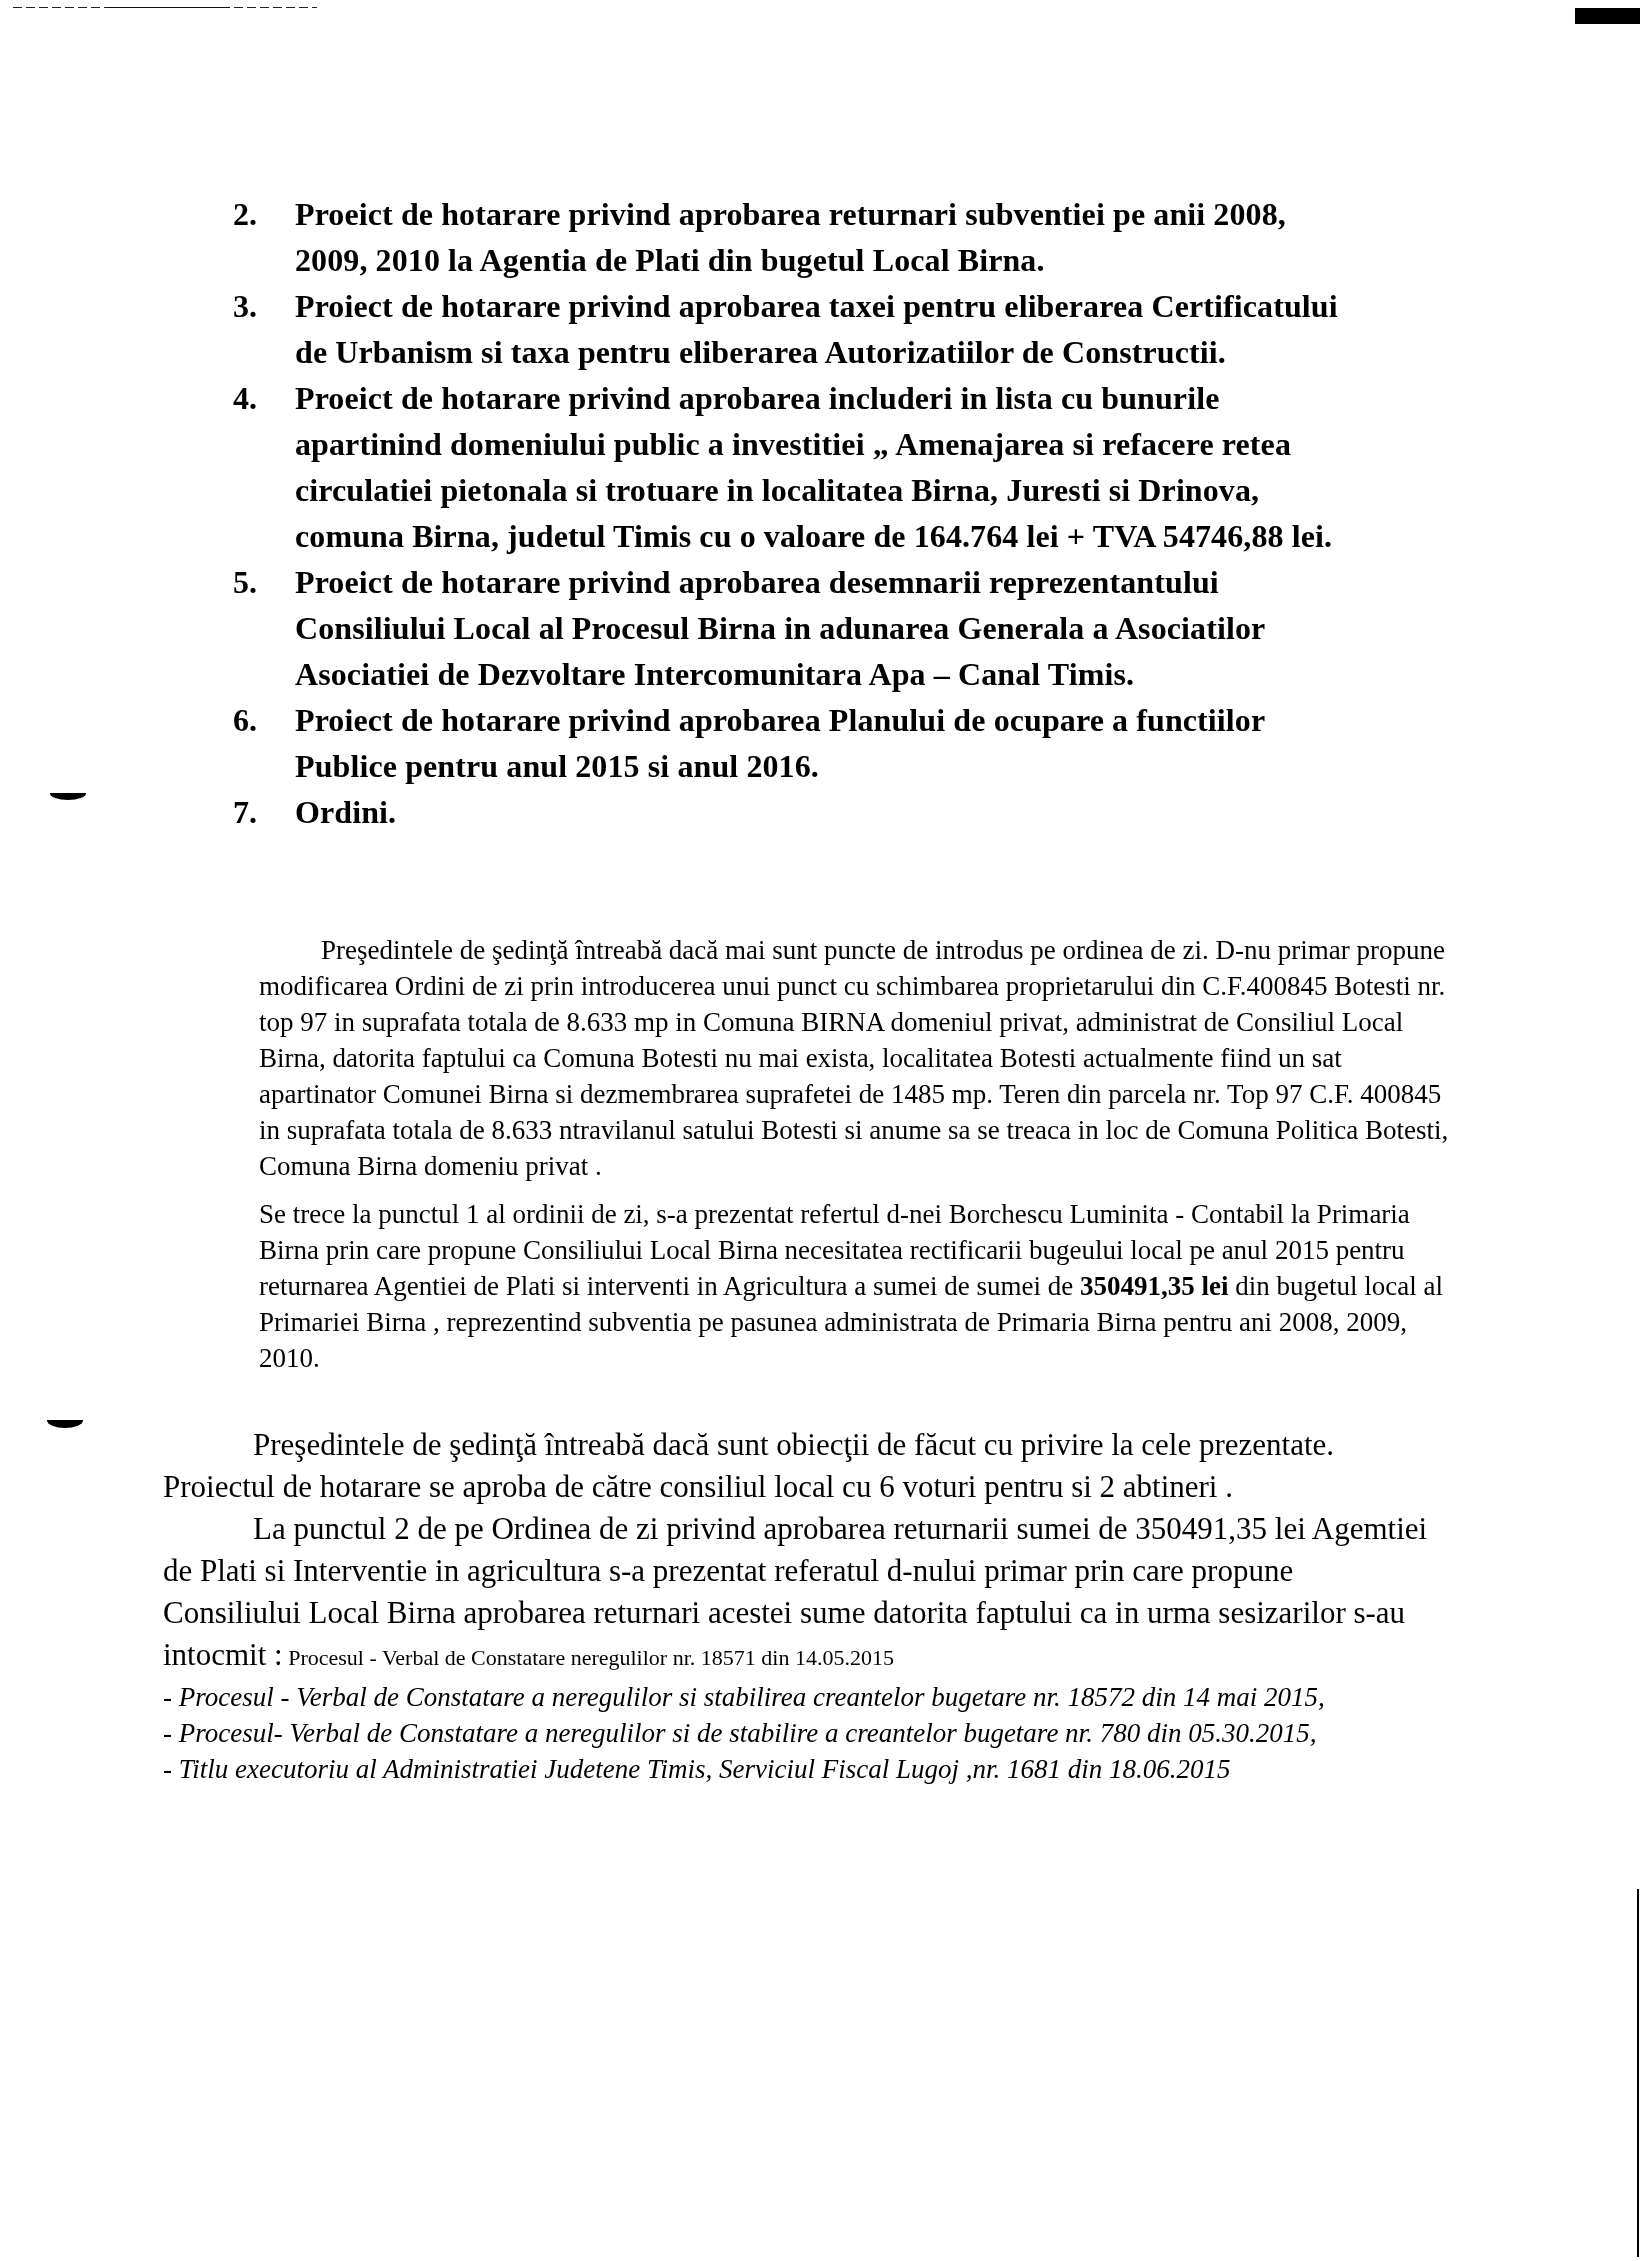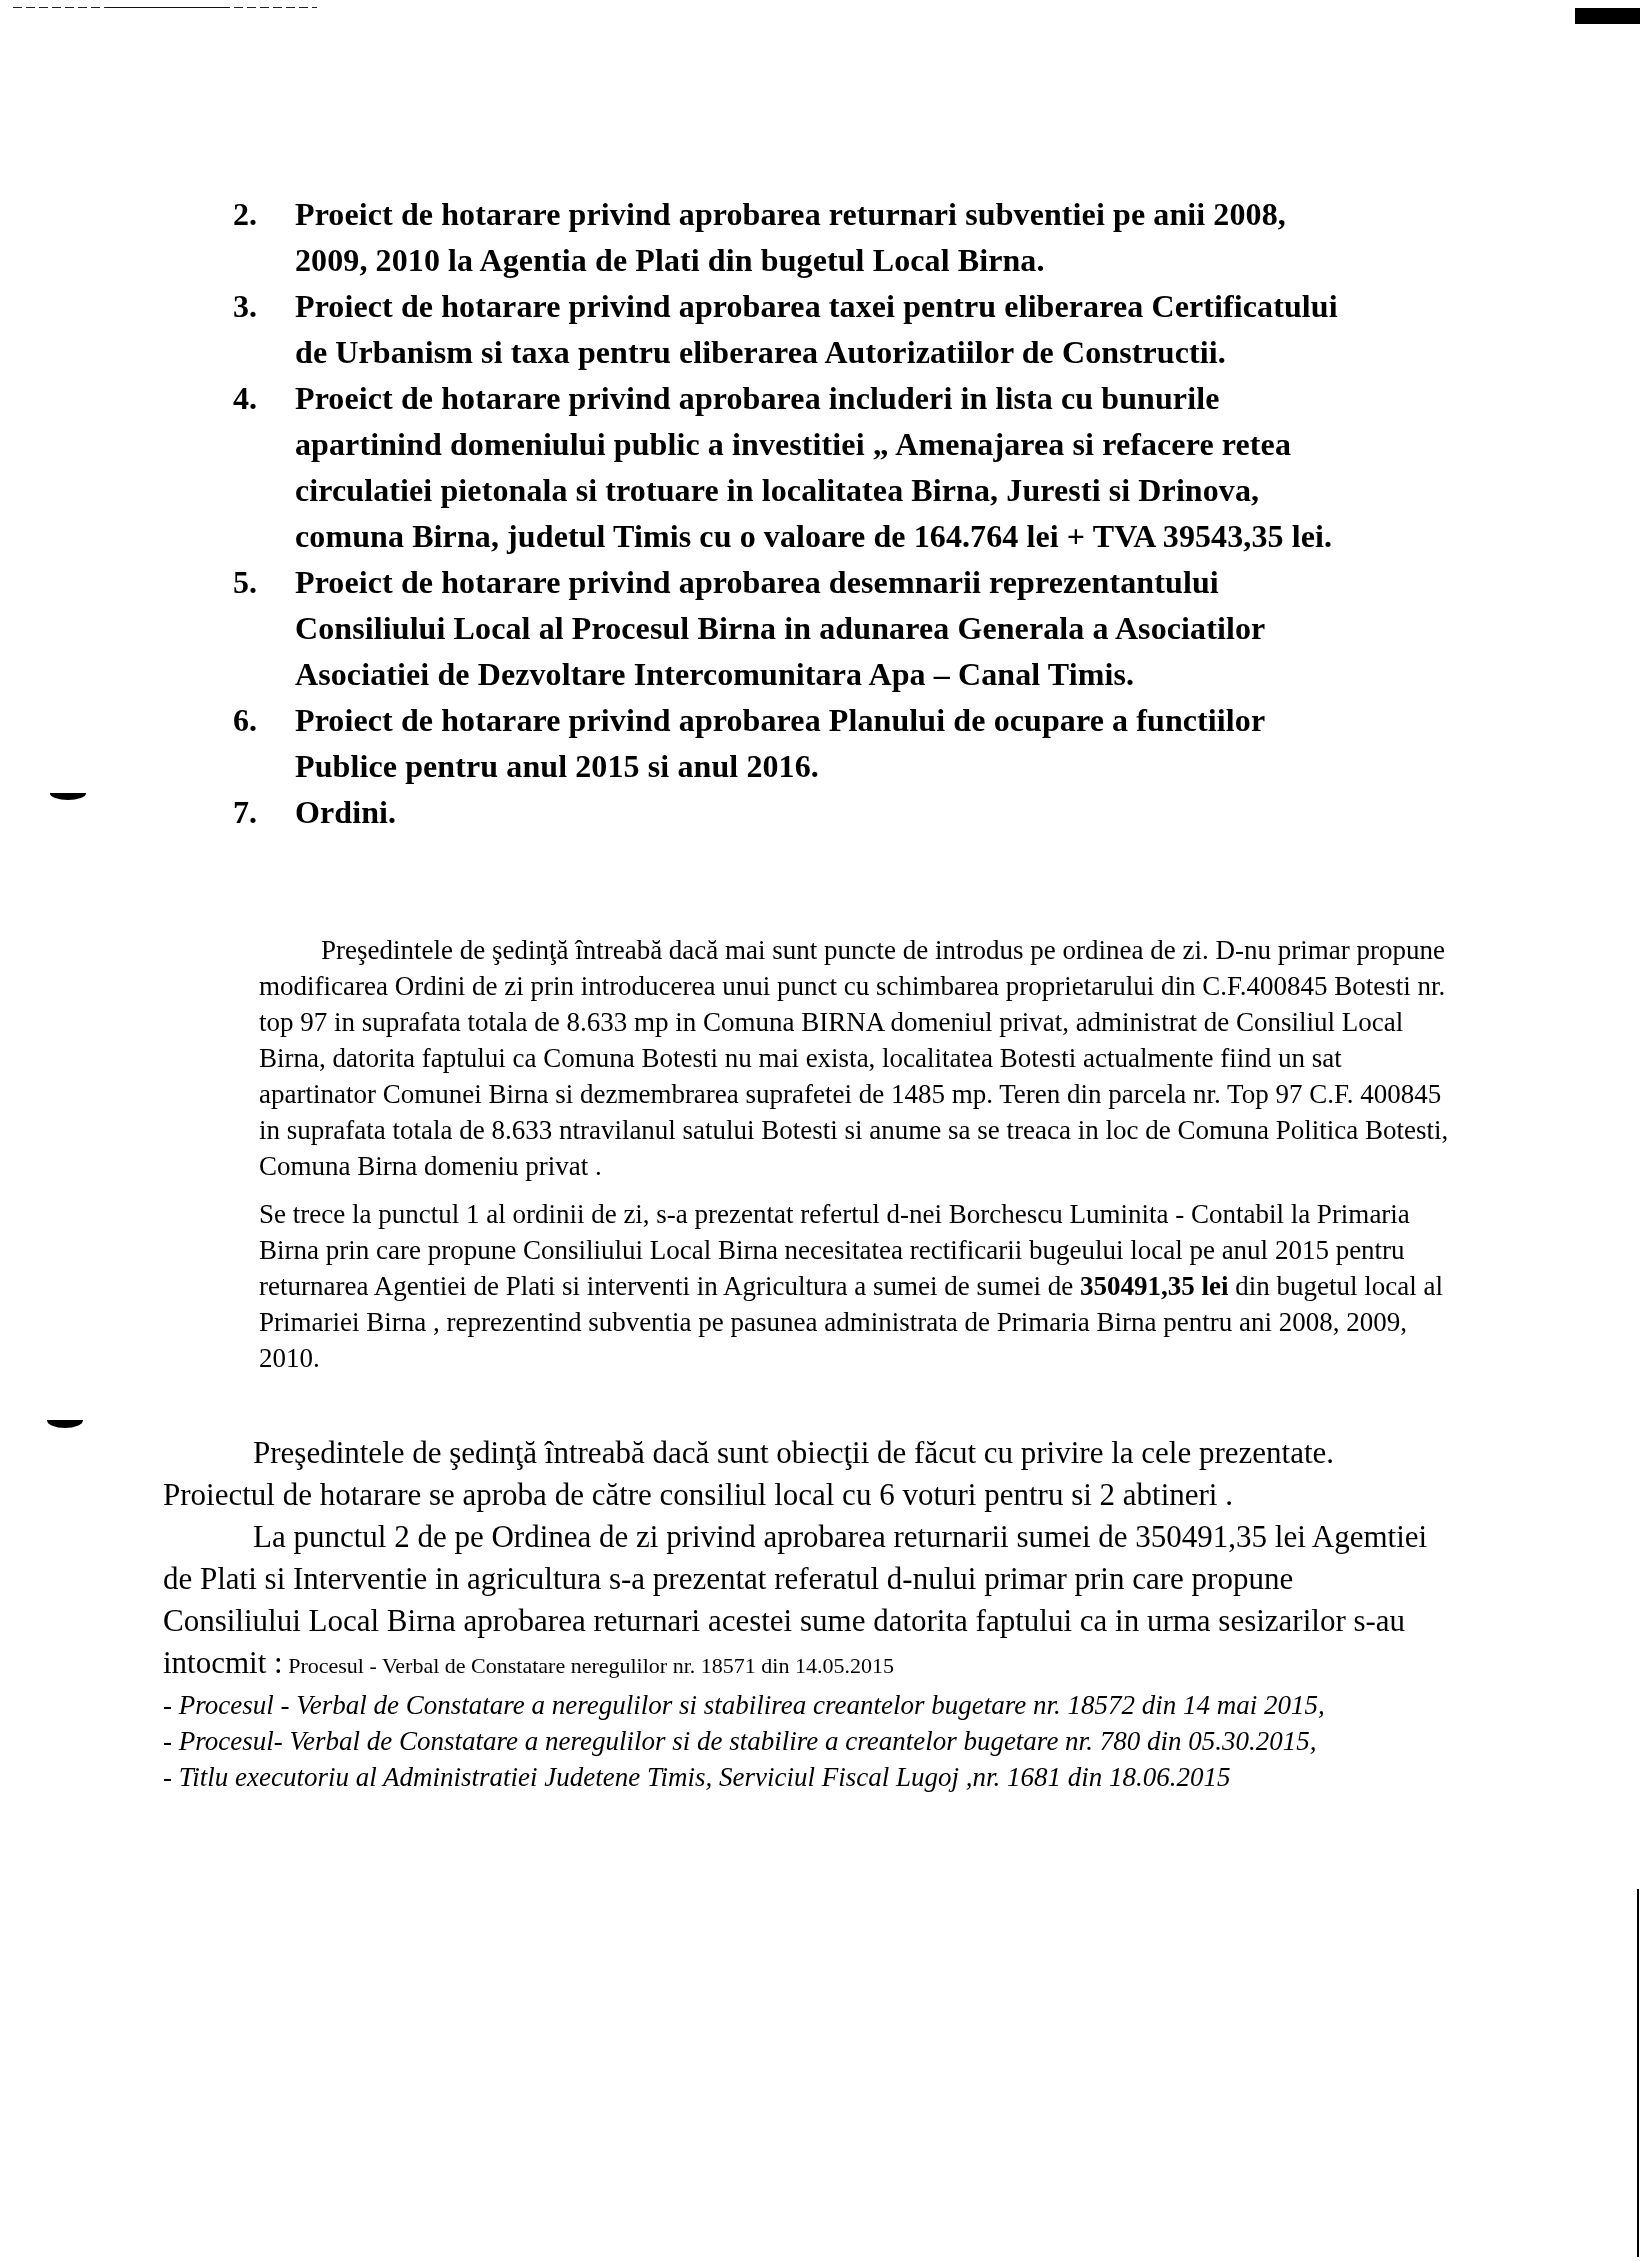--- a/index.html
+++ b/index.html
@@ -27,21 +27,21 @@
 
   
   .body-small { position: absolute; left: 247px; top: 920px; width: 1221px;
     font-family: "Liberation Serif", serif; font-size: 27px; line-height: 36px; }
   .body-small p { margin: 12px; }
   .indent1 { text-indent: 62px; }
   .bold { font-weight: bold; }
 
   
   .body-large { position: absolute; left: 163px; top: 1424px; width: 1266px;
-    font-family: "Liberation Serif", serif; font-size: 31px; line-height: 42px; margin-top: 8px; }
+    font-family: "Liberation Serif", serif; font-size: 31px; line-height: 42px; }
   .body-large p { margin: 0; }
   .indent2 { text-indent: 90px; }
   .mixed-small { font-size: 22px; }
   .list-small { font-family: "Liberation Serif", serif; font-size: 27px; line-height: 36px; font-style: italic; }
 </style>
 </head>
 <body>
 
 <div class="page">
 
@@ -56,21 +56,21 @@
     <div class="agenda-item">
       <span class="agenda-num">2.</span>
       <span class="agenda-text">Proeict de hotarare privind aprobarea returnari subventiei pe anii 2008, 2009, 2010  la Agentia de Plati din bugetul Local Birna.</span>
     </div>
     <div class="agenda-item">
       <span class="agenda-num">3.</span>
       <span class="agenda-text">Proiect de hotarare privind aprobarea taxei pentru eliberarea Certificatului de Urbanism si taxa pentru eliberarea Autorizatiilor de Constructii.</span>
     </div>
     <div class="agenda-item">
       <span class="agenda-num">4.</span>
-      <span class="agenda-text">Proeict de hotarare privind aprobarea includeri in lista cu bunurile apartinind domeniului public a investitiei „ Amenajarea  si refacere retea circulatiei pietonala si trotuare in localitatea Birna, Juresti si Drinova, comuna Birna, judetul Timis cu o valoare de 164.764 lei + TVA 39543,35 lei.</span>
+      <span class="agenda-text">Proeict de hotarare privind aprobarea includeri in lista cu bunurile apartinind domeniului public a investitiei „ Amenajarea  si refacere retea circulatiei pietonala si trotuare in localitatea Birna, Juresti si Drinova, comuna Birna, judetul Timis cu o valoare de 164.764 lei + TVA 54746,88 lei.</span>
     </div>
     <div class="agenda-item">
       <span class="agenda-num">5.</span>
       <span class="agenda-text">Proeict de hotarare privind aprobarea desemnarii reprezentantului Consiliului Local al Procesul Birna in adunarea Generala a Asociatilor Asociatiei de Dezvoltare Intercomunitara Apa – Canal Timis.</span>
     </div>
     <div class="agenda-item">
       <span class="agenda-num">6.</span>
       <span class="agenda-text">Proiect de hotarare privind  aprobarea Planului de ocupare a functiilor Publice pentru anul 2015 si anul 2016.</span>
     </div>
     <div class="agenda-item">

